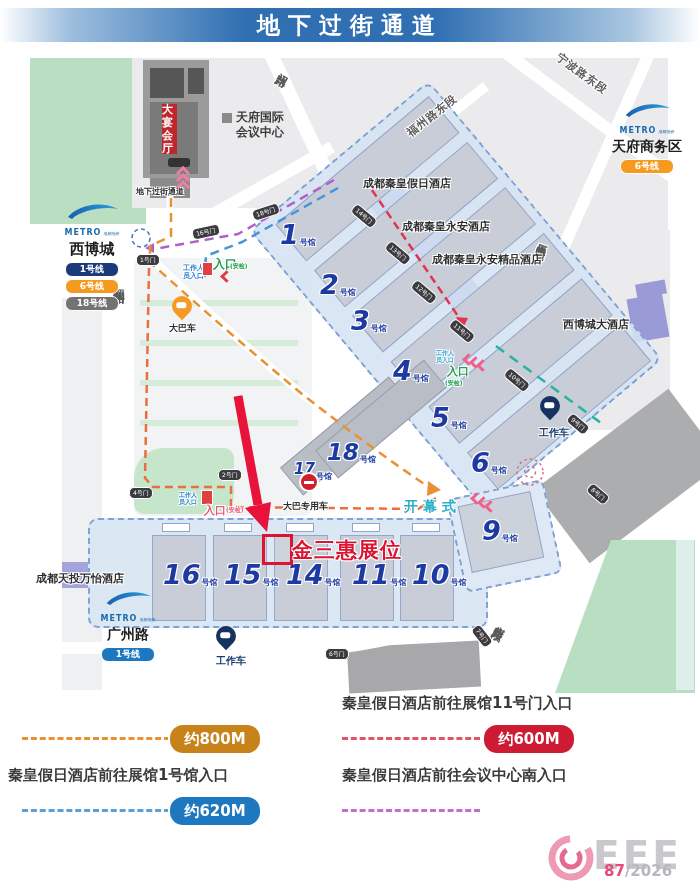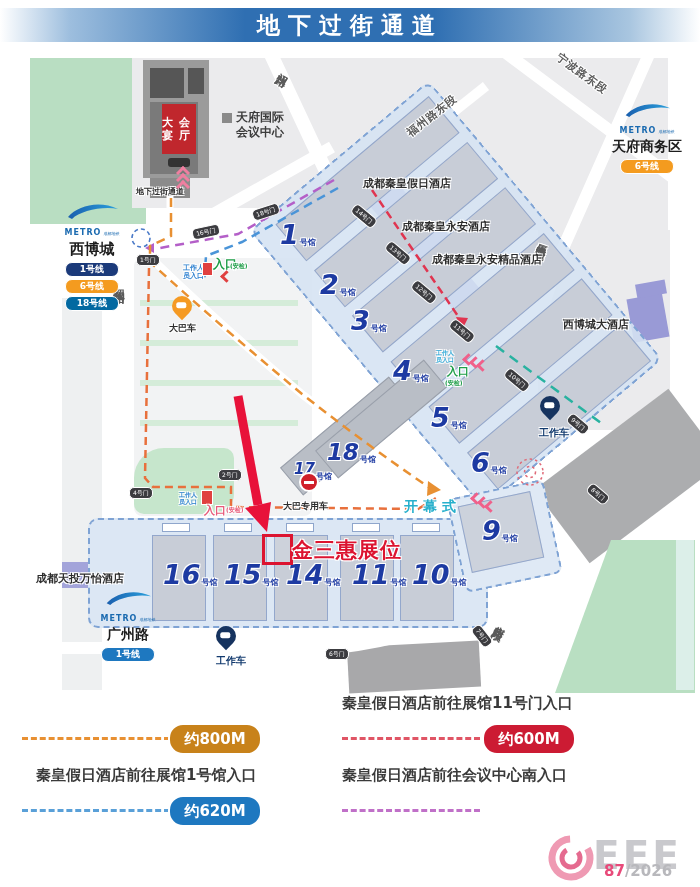--- a/index.html
+++ b/index.html
@@ -101,21 +101,21 @@
   <div class="blk" style="left:134px;top:448px;width:100px;height:66px;background:#c6e6cc;border-radius:30px 10px 20px 10px;"></div>
   <div class="blk" style="left:545px;top:430px;width:168px;height:92px;background:#acadaf;transform:rotate(-37deg);"></div>
   <div class="blk" style="left:555px;top:540px;width:140px;height:153px;background:#b9dfc2;clip-path:polygon(40% 0,100% 0,100% 100%,0 100%);"></div>
   <div class="blk" style="left:676px;top:540px;width:18px;height:150px;background:#dcefe9;"></div>
   <div class="blk" style="left:348px;top:644px;width:132px;height:46px;background:#a8a8aa;transform:rotate(-3deg);"></div>
 
   <div class="blk" style="left:143px;top:60px;width:66px;height:118px;background:#9b9b9b;"></div>
   <div class="blk" style="left:150px;top:68px;width:34px;height:30px;background:#565656;"></div>
   <div class="blk" style="left:188px;top:68px;width:16px;height:26px;background:#565656;"></div>
   <div class="blk" style="left:150px;top:102px;width:48px;height:72px;background:#7a7a7a;"></div>
-  <div class="blk" style="left:162px;top:104px;width:34px;height:50px;background:#c0272d;color:#fff;font-size:11px;font-weight:900;display:flex;flex-direction:row;align-items:center;justify-content:center;line-height:13px;">
+  <div class="blk" style="left:162px;top:104px;width:15px;height:50px;background:#c0272d;color:#fff;font-size:11px;font-weight:900;display:flex;flex-direction:column;align-items:center;justify-content:center;line-height:13px;">
     <span>大宴</span>
     <span>会厅</span>
   </div>
   <div class="blk" style="left:168px;top:158px;width:22px;height:9px;background:#333;border-radius:3px;"></div>
   <div class="blk" style="left:150px;top:178px;width:40px;height:20px;background:#8b8b8b;"></div>
 
   <svg class="layer" width="700" height="887">
     <path d="M268,48 L312,142 L470,470 L505,565 L548,695" stroke="#ffffff" stroke-width="14" fill="none"></path>
     <path d="M502,50 L700,198" stroke="#ffffff" stroke-width="12" fill="none"></path>
     <path d="M378,172 L486,86" stroke="#ffffff" stroke-width="10" fill="none"></path>
@@ -286,21 +286,21 @@
             <stop offset="0" stop-color="#1a5fae"></stop>
             <stop offset="1" stop-color="#2aa0dc"></stop>
           </linearGradient>
         </defs>
       <path d="M4,15 C14,3 36,-2 54,7 C38,4 16,9 8,17 Z" fill="url(#sw1)"></path>
     </svg>
     <div><span class="metro-brand">METRO</span><span class="metro-sub">成都地铁</span></div>
     <div class="st-name">西博城</div>
     <div class="line-badge" style="background:#1b3a7a;">1号线</div>
     <div class="line-badge" style="background:#f49b1f;">6号线</div>
-    <div class="line-badge" style="background:#0369a1;">18号线</div>
+    <div class="line-badge" style="background:#737373;">18号线</div>
   </div>
 
   <div class="station" style="left:602px;top:102px;width:90px;">
     <svg width="52" height="16" viewBox="0 0 56 18">
       <defs>
           <linearGradient id="sw2" x1="0" y1="0" x2="1" y2="0">
             <stop offset="0" stop-color="#1a5fae"></stop>
             <stop offset="1" stop-color="#2aa0dc"></stop>
           </linearGradient>
         </defs>
@@ -379,21 +379,21 @@
   <div class="booth-square"></div>
   <div class="booth-label halo">金三惠展位</div>
 
   <div class="dash" style="left:22px;top:737px;border-color:#e89032;"></div>
   <div class="dist-badge" style="left:168px;top:723px;background:#c8821a;">约800M</div>
 
   <div class="leg-text" style="left:342px;top:694px;">秦皇假日酒店前往展馆11号门入口</div>
   <div class="dash" style="left:342px;top:737px;width:138px;border-color:#e05565;"></div>
   <div class="dist-badge" style="left:482px;top:723px;background:#cc1b33;">约600M</div>
 
-  <div class="leg-text" style="left:36px;top:766px;">秦皇假日酒店前往展馆1号馆入口</div>
+  <div class="leg-text" style="left:8px;top:766px;">秦皇假日酒店前往展馆1号馆入口</div>
   <div class="dash" style="left:22px;top:809px;border-color:#5aa0d8;"></div>
   <div class="dist-badge" style="left:168px;top:795px;background:#1e78c0;">约620M</div>
 
   <div class="leg-text" style="left:342px;top:766px;">秦皇假日酒店前往会议中心南入口</div>
   <div class="dash" style="left:342px;top:809px;width:138px;border-color:#c070c8;"></div>
 
   <svg class="abs" style="left:544px;top:830px;" width="52" height="55" viewBox="0 0 52 55">
     <circle cx="27" cy="28" r="19" stroke="#ef9ab3" stroke-width="7" fill="none" stroke-dasharray="98 22" transform="rotate(-30 27 28)"></circle>
     <circle cx="27" cy="28" r="9" stroke="#e56a8f" stroke-width="5" fill="none" stroke-dasharray="44 13" transform="rotate(-40 27 28)"></circle>
   </svg>

